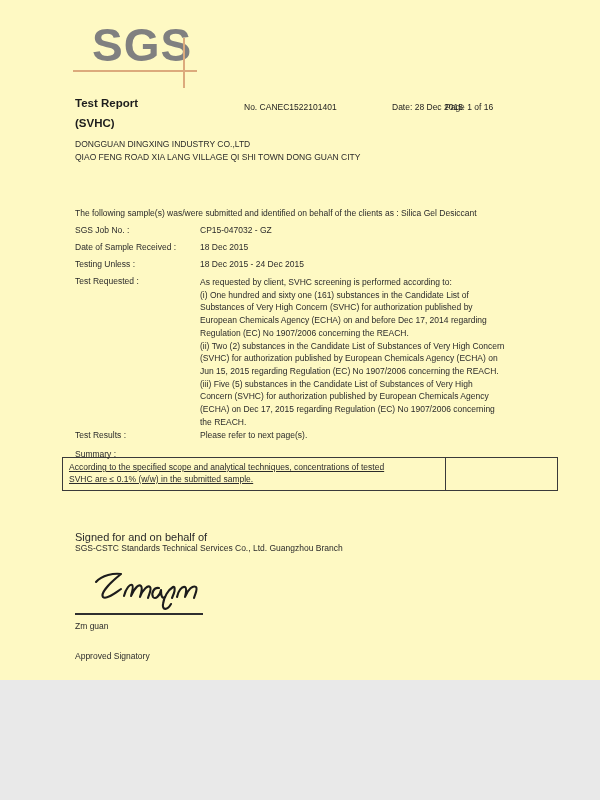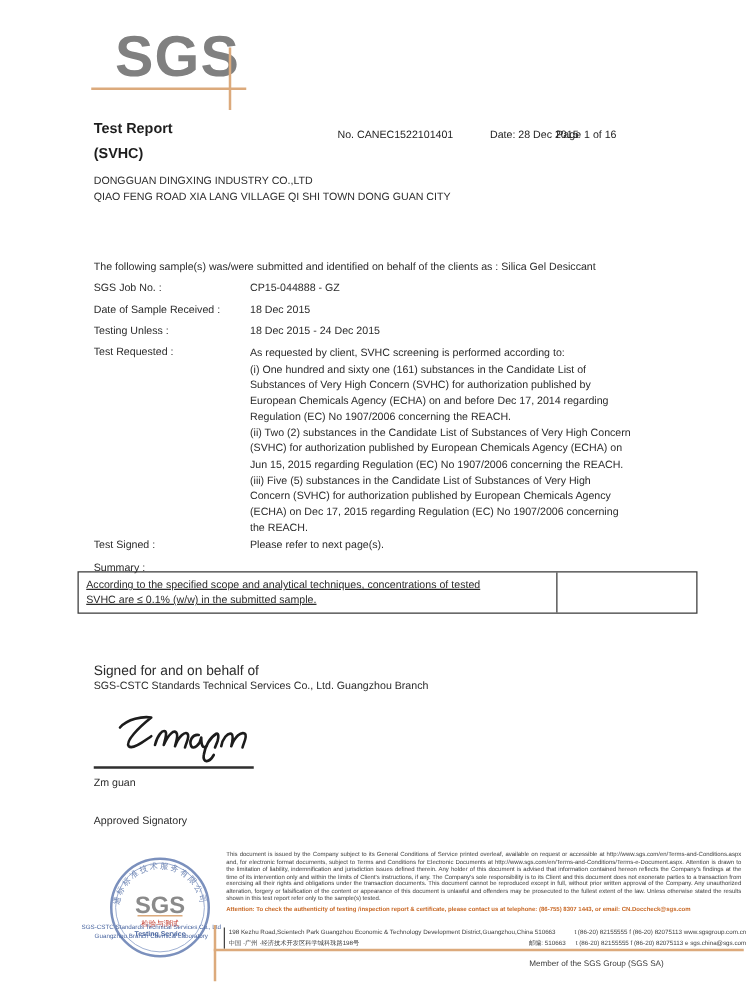--- a/index.html
+++ b/index.html
@@ -1,30 +1,30 @@
 <!DOCTYPE html>
 <html><head>
 <meta charset="utf-8">
 <style>
   html,body{margin:0;padding:0;background:#e9e9e9;}
   .page{
-    position:relative;width:600px;height:800px;background:#ffffff;
+    position:relative;width:600px;height:680px;background:#fef9c3;
     font-family:"Liberation Sans","DejaVu Sans",sans-serif;color:#2b2b2b;
     overflow:hidden;margin:0 auto;
   }
   .abs{position:absolute;}
 
   
   .logo-text{left:92px;top:22px;font-size:46px;font-weight:bold;color:#808080;letter-spacing:1px;line-height:1;}
   .logo-hline{left:73px;top:70px;width:124px;height:2px;background:#dcaa7c;}
   .logo-vline{left:183px;top:38px;width:2px;height:50px;background:#dcaa7c;}
   .title1{left:75px;top:97px;font-size:11.5px;font-weight:bold;color:#1d1d1d;}
   .title2{left:75px;top:117px;font-size:11.5px;font-weight:bold;color:#1d1d1d;}
   .meta{font-size:8.5px;color:#1d1d1d;top:102px;}
-  .repno{left:234px;padding-left:36px;}
+  .repno{left:208px;padding-left:36px;}
   .rdate{left:368px;margin-left:24px;}
   .rpage{left:445px;}
 
   
   .client-name{left:75px;top:139px;font-size:8.5px;}
   .client-addr{left:75px;top:152px;font-size:8.5px;}
 
   
   .intro{left:75px;top:208px;font-size:8.5px;}
   .lbl{position:absolute;left:75px;font-size:8.5px;}
@@ -73,21 +73,21 @@
   <div class="abs meta rdate">Date: 28 Dec 2015</div>
   <div class="abs meta rpage">Page 1 of 16</div>
 
   <div class="abs client-name">DONGGUAN DINGXING INDUSTRY CO.,LTD</div>
   <div class="abs client-addr">QIAO FENG ROAD XIA LANG VILLAGE QI SHI TOWN DONG GUAN CITY</div>
 
   <div class="abs intro">The following sample(s) was/were submitted and identified on behalf of the clients as : Silica Gel Desiccant</div>
 
   <div>
     <span class="lbl" style="top:225px">SGS Job No. :</span>
-    <span class="val" style="top:225px">CP15-044888 - GZ</span>
+    <span class="val" style="top:225px">CP15-047032 - GZ</span>
   </div>
   <div>
     <span class="lbl" style="top:242px">Date of Sample Received :</span>
     <span class="val" style="top:242px">18 Dec 2015</span>
   </div>
   <div>
     <span class="lbl" style="top:259px">Testing Unless :</span>
     <span class="val" style="top:259px">18 Dec 2015 - 24 Dec 2015</span>
   </div>
   <div>
@@ -99,21 +99,21 @@
 Regulation (EC) No 1907/2006 concerning the REACH.
 (ii) Two (2) substances in the Candidate List of Substances of Very High Concern
 (SVHC) for authorization published by European Chemicals Agency (ECHA) on
 Jun 15, 2015 regarding Regulation (EC) No 1907/2006 concerning the REACH.
 (iii) Five (5) substances in the Candidate List of Substances of Very High
 Concern (SVHC) for authorization published by European Chemicals Agency
 (ECHA) on Dec 17, 2015 regarding Regulation (EC) No 1907/2006 concerning
 the REACH.</span>
   </div>
   <div>
-    <span class="lbl" style="top:430px">Test Signed :</span>
+    <span class="lbl" style="top:430px">Test Results :</span>
     <span class="val" style="top:430px">Please refer to next page(s).</span>
   </div>
 
   <div class="abs summary-head">Summary :</div>
   <div class="abs summary-table">
     <div class="cell-statement">According to the specified scope and analytical techniques, concentrations of tested
 SVHC are ≤ 0.1% (w/w) in the submitted sample.</div>
   </div>
 
   <div class="abs signedfor">Signed for and on behalf of</div>

